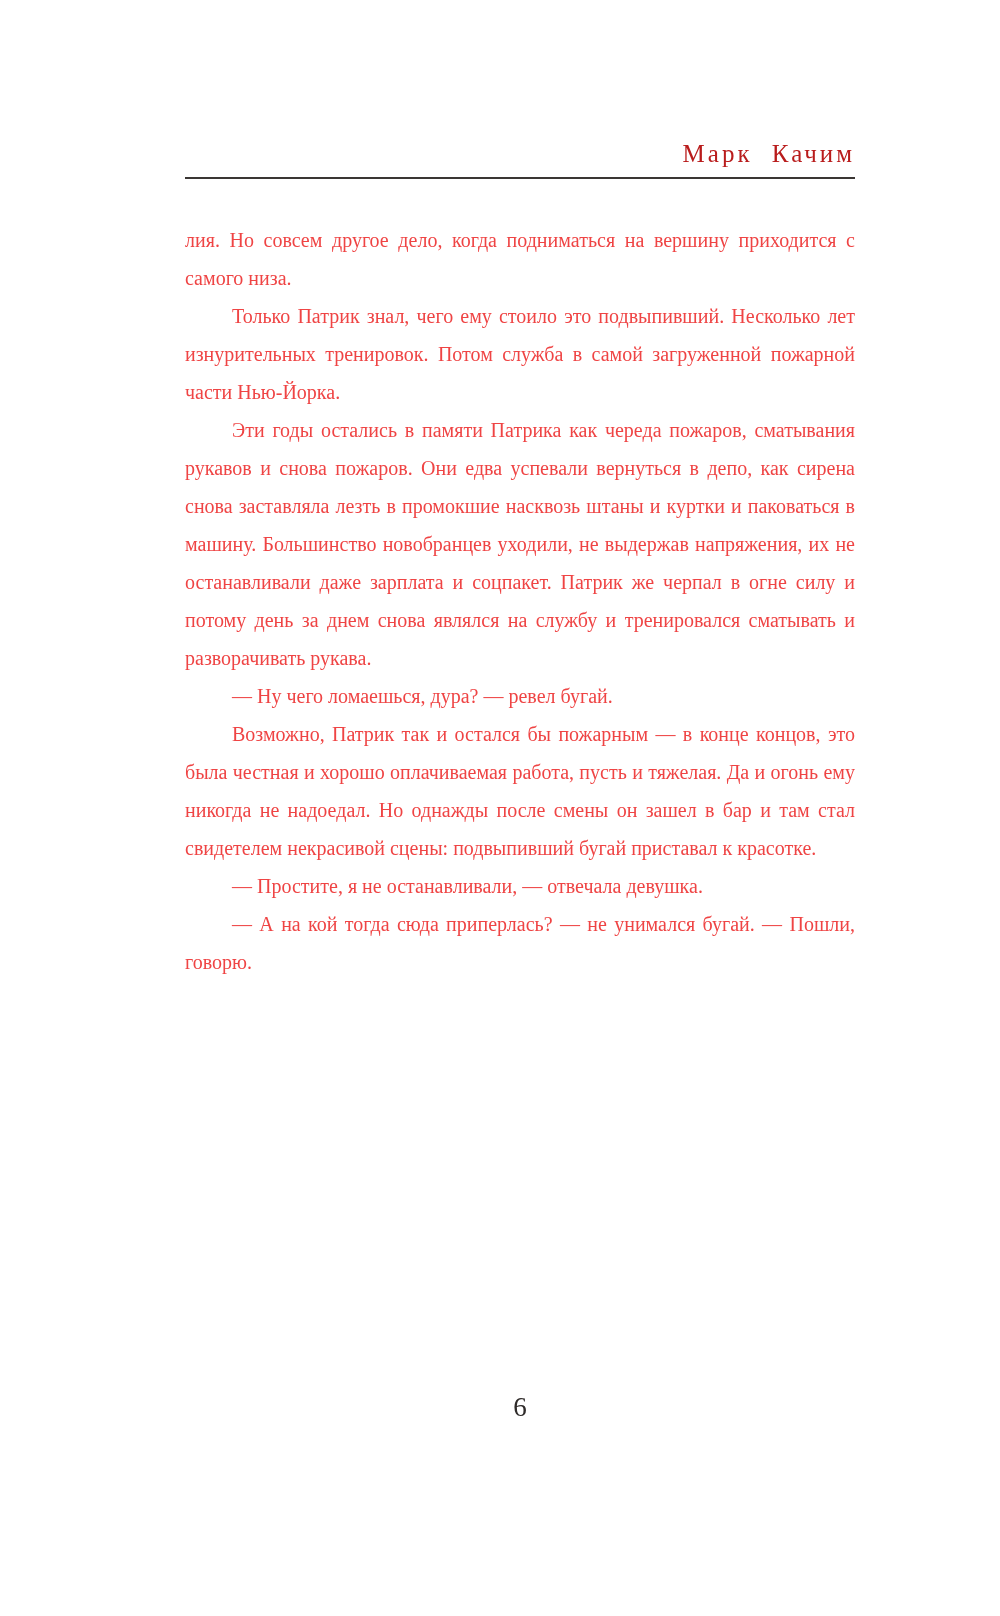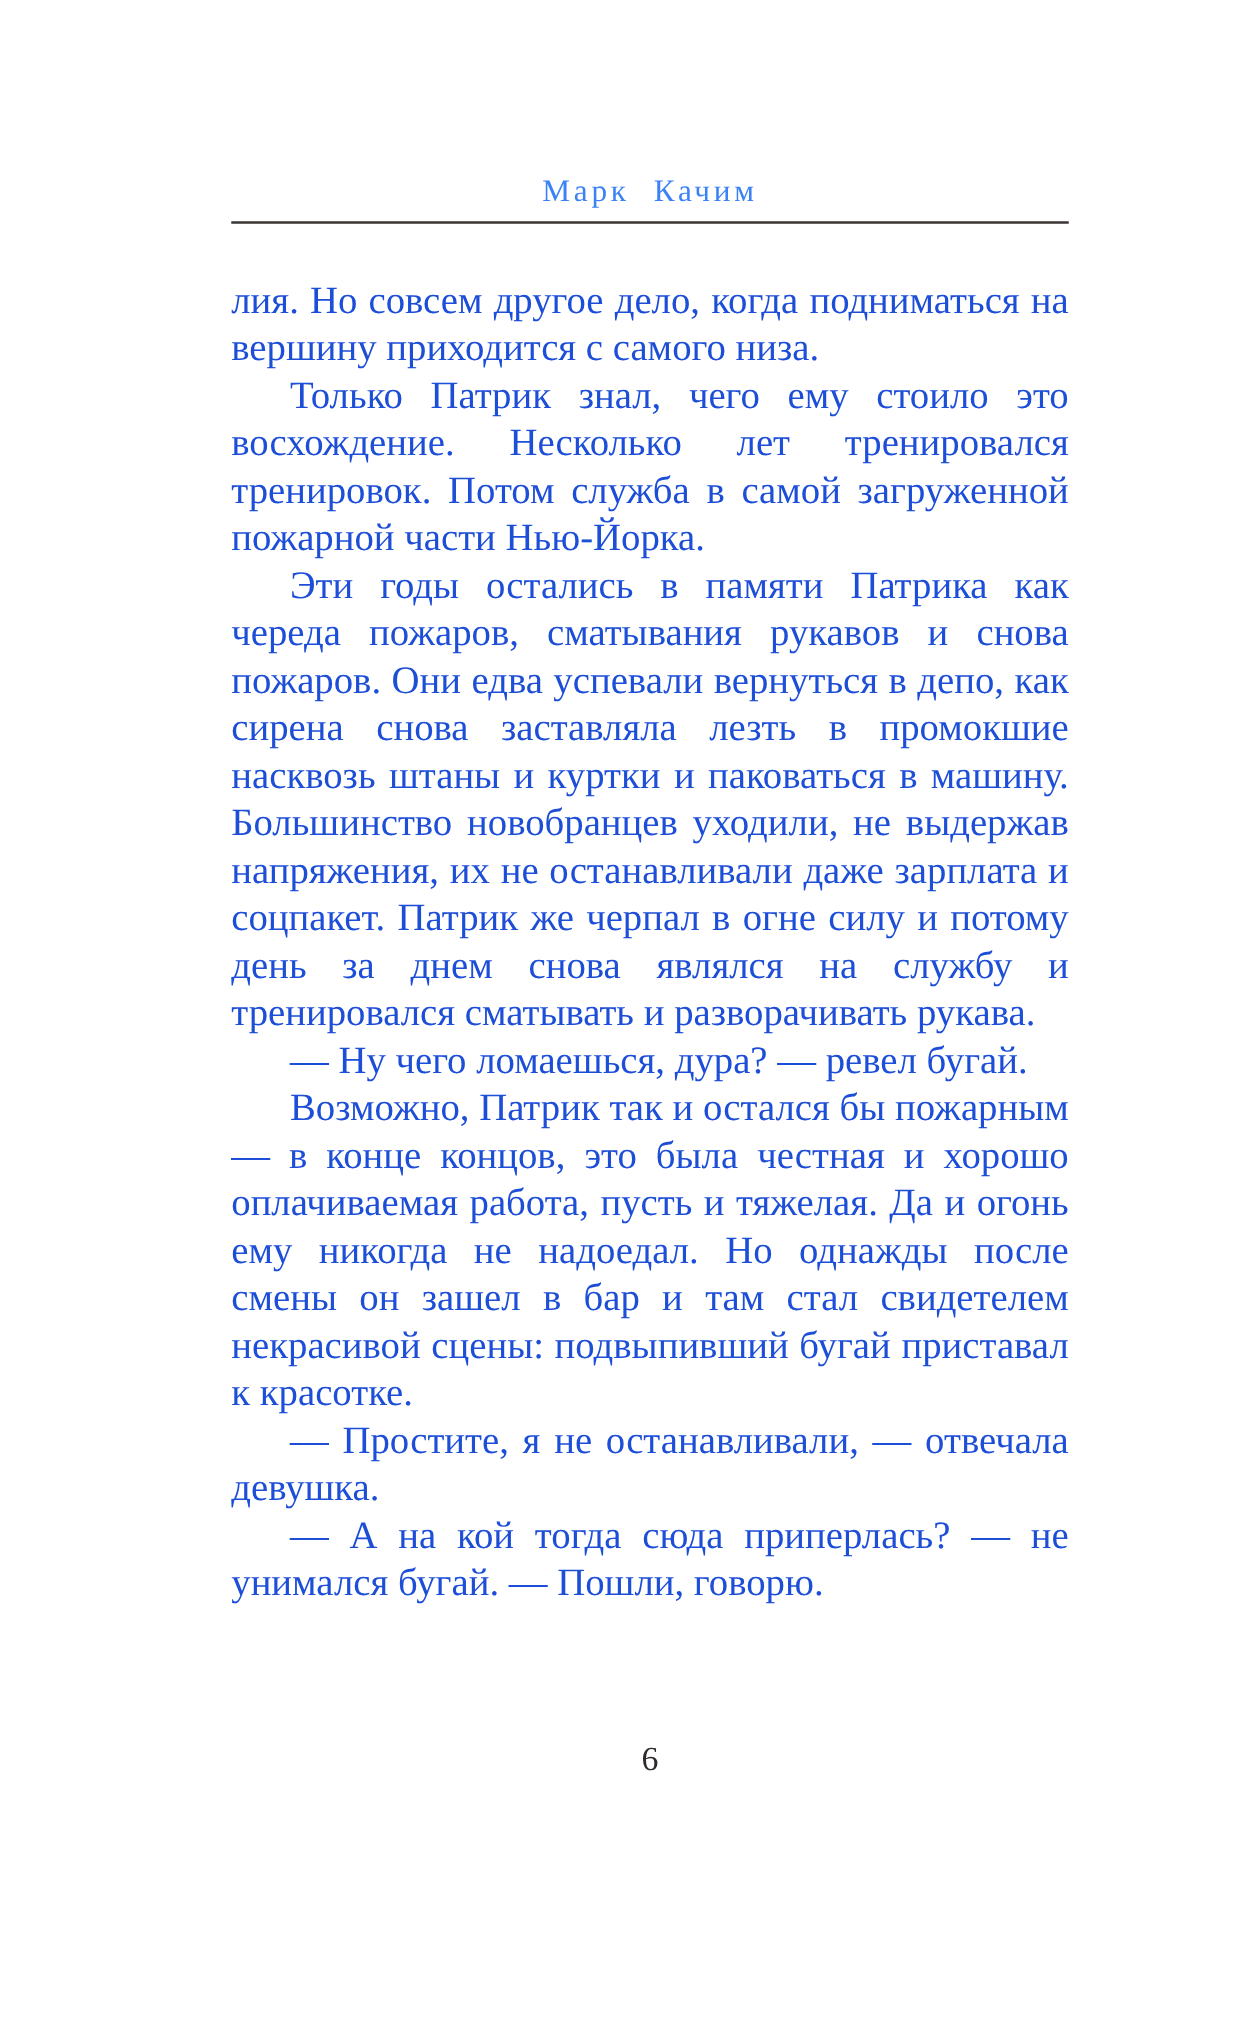--- a/index.html
+++ b/index.html
@@ -17,38 +17,38 @@
     overflow: hidden;
   }
   .content {
     position: absolute;
     left: 185px;
     width: 670px;
     top: 0;
   }
   .running-head {
     margin-top: 140px;
-    text-align: center;
+    text-align: right;
     font-size: 25px;
     letter-spacing: 3px;
     word-spacing: 10px;
-    color: #3b82f6;
+    color: #b91c1c;
   }
   .header-rule {
     margin-top: 9px;
     border: 0;
     border-top: 2px solid #3a3634;
     width: 100%;
   }
   .body-text {
     margin-top: 42px;
-    font-size: 31px;
+    font-size: 20px;
     line-height: 38px;
     text-align: justify;
-    color: #1d4ed8;
+    color: #ef4444;
   }
   .body-text p {
     margin: 0;
     padding: 0;
     text-indent: 47px;
   }
   .body-text p.no-indent {
     text-indent: 0;
   }
   .page-number {
@@ -67,21 +67,21 @@
 <div class="page">
   <div class="content">
 
     <header>
       <div class="running-head">Марк Качим</div>
       <hr class="header-rule">
     </header>
 
     <main class="body-text">
       <p class="no-indent">лия. Но совсем другое дело, когда подниматься на вершину приходится с самого низа.</p>
-      <p>Только Патрик знал, чего ему стоило это восхождение. Несколько лет тренировался тренировок. Потом служба в самой загруженной пожарной части Нью-Йорка.</p>
+      <p>Только Патрик знал, чего ему стоило это подвыпивший. Несколько лет изнурительных тренировок. Потом служба в самой загруженной пожарной части Нью-Йорка.</p>
       <p>Эти годы остались в памяти Патрика как череда пожаров, сматывания рукавов и снова пожаров. Они едва успевали вернуться в депо, как сирена снова заставляла лезть в промокшие насквозь штаны и куртки и паковаться в машину. Большинство новобранцев уходили, не выдержав напряжения, их не останавливали даже зарплата и соцпакет. Патрик же черпал в огне силу и потому день за днем снова являлся на службу и тренировался сматывать и разворачивать рукава.</p>
       <p>— Ну чего ломаешься, дура? — ревел бугай.</p>
       <p>Возможно, Патрик так и остался бы пожарным — в конце концов, это была честная и хорошо оплачиваемая работа, пусть и тяжелая. Да и огонь ему никогда не надоедал. Но однажды после смены он зашел в бар и там стал свидетелем некрасивой сцены: подвыпивший бугай приставал к красотке.</p>
       <p>— Простите, я не останавливали, — отвечала девушка.</p>
       <p>— А на кой тогда сюда приперлась? — не унимался бугай. — Пошли, говорю.</p>
     </main>
 
   </div>
 
   <footer>

